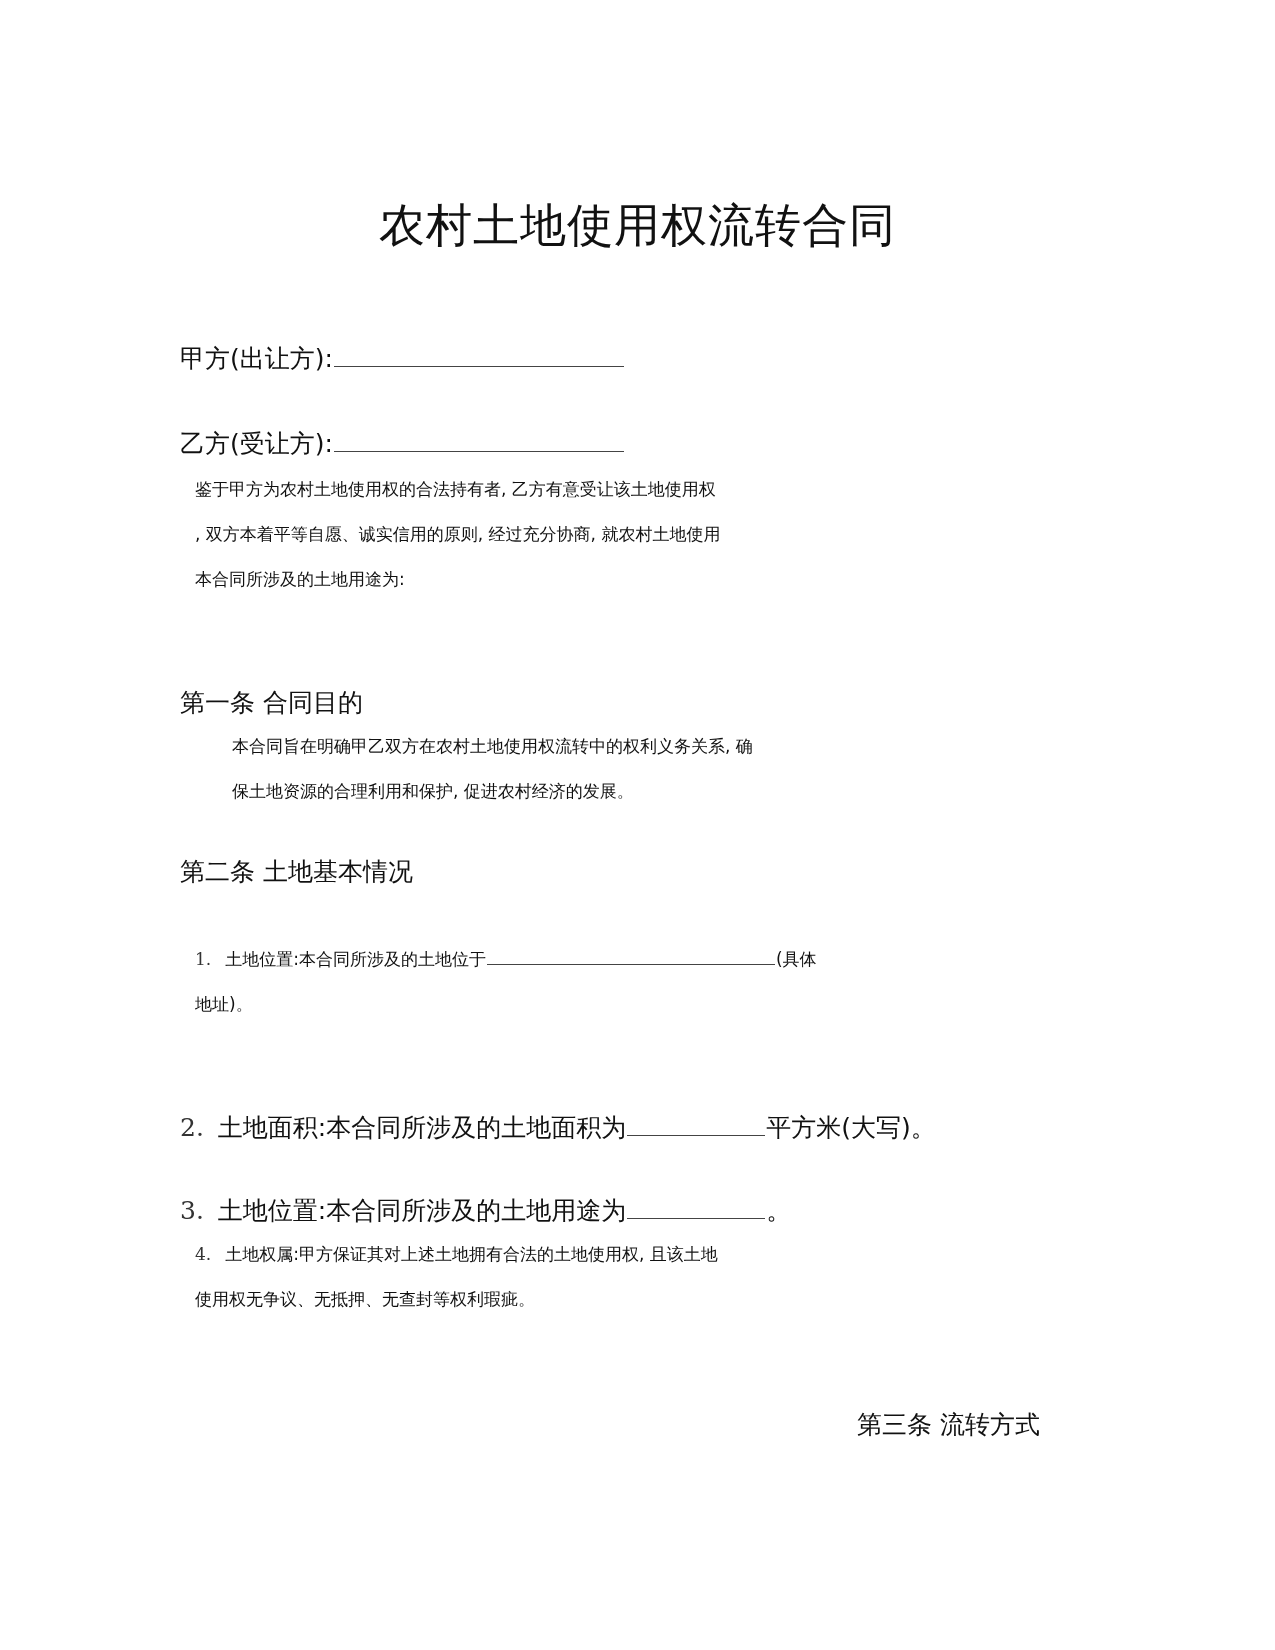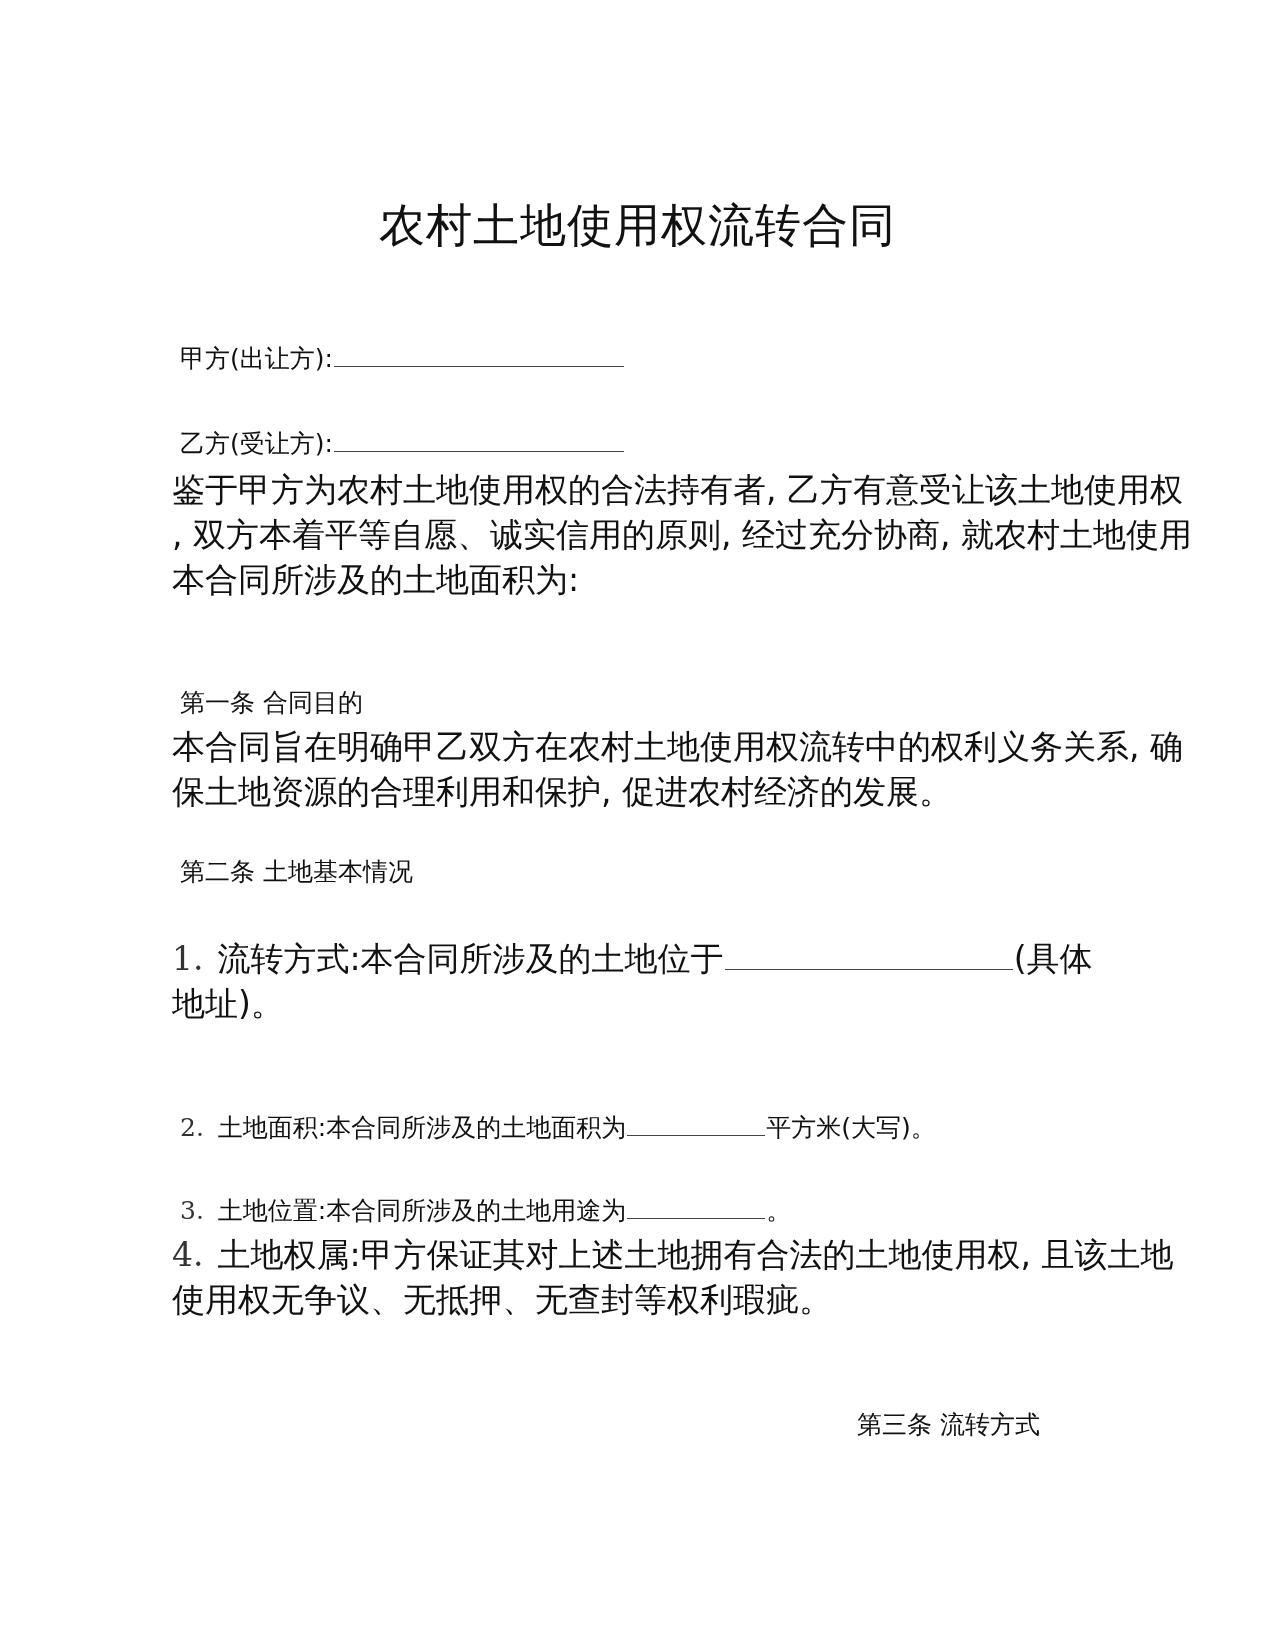--- a/index.html
+++ b/index.html
@@ -38,23 +38,23 @@
       left: 180px;
       width: 860px;
       font-size: 25px;
       line-height: 45px;
       color: #111;
       white-space: nowrap;
       margin-top: 40px;
     }
     .para {
       position: absolute;
-      left: 172px;
+      left: 195px;
       width: 860px;
-      font-size: 33px;
+      font-size: 17px;
       line-height: 45px;
       color: #111;
     }
     .para span.row { display: block; white-space: nowrap; }
     .blank {
       display: inline-block;
       border-bottom: 1.5px solid #444;
       height: 28px;
       vertical-align: baseline;
       margin: 0 1px;
@@ -73,35 +73,35 @@
     <span>甲方(出让方):</span><span class="blank" style="width:290px;"></span>
   </div>
 
   <div class="line" style="top:381px;">
     <span>乙方(受让方):</span><span class="blank" style="width:290px;"></span>
   </div>
 
   <div class="para" style="top:467px;">
     <span class="row">鉴于甲方为农村土地使用权的合法持有者, 乙方有意受让该土地使用权</span>
     <span class="row">, 双方本着平等自愿、诚实信用的原则, 经过充分协商, 就农村土地使用</span>
-    <span class="row">本合同所涉及的土地面积为:</span>
+    <span class="row">本合同所涉及的土地用途为:</span>
   </div>
 
   <div class="line heading" style="top:640px;">第一条  合同目的</div>
 
-  <div class="para" style="top:724px;">
+  <div class="para" style="top:724px;margin-left:37px;">
     <span class="row">本合同旨在明确甲乙双方在农村土地使用权流转中的权利义务关系, 确</span>
     <span class="row">保土地资源的合理利用和保护, 促进农村经济的发展。</span>
   </div>
 
   <div class="line heading" style="top:809px;">第二条  土地基本情况</div>
 
   <div class="para" style="top:936px;">
     <span class="row">
-      <span class="num">1.</span><span>流转方式:本合同所涉及的土地位于</span><span class="blank" style="width:288px;"></span><span>(具体</span>
+      <span class="num">1.</span><span>土地位置:本合同所涉及的土地位于</span><span class="blank" style="width:288px;"></span><span>(具体</span>
     </span>
     <span class="row">地址)。</span>
   </div>
 
   <div class="line" style="top:1065px;">
     <span class="num">2.</span><span>土地面积:本合同所涉及的土地面积为</span><span class="blank" style="width:138px;"></span><span>平方米(大写)。</span>
   </div>
 
   <div class="line" style="top:1148px;">
     <span class="num">3.</span><span>土地位置:本合同所涉及的土地用途为</span><span class="blank" style="width:138px;"></span><span>。</span>

